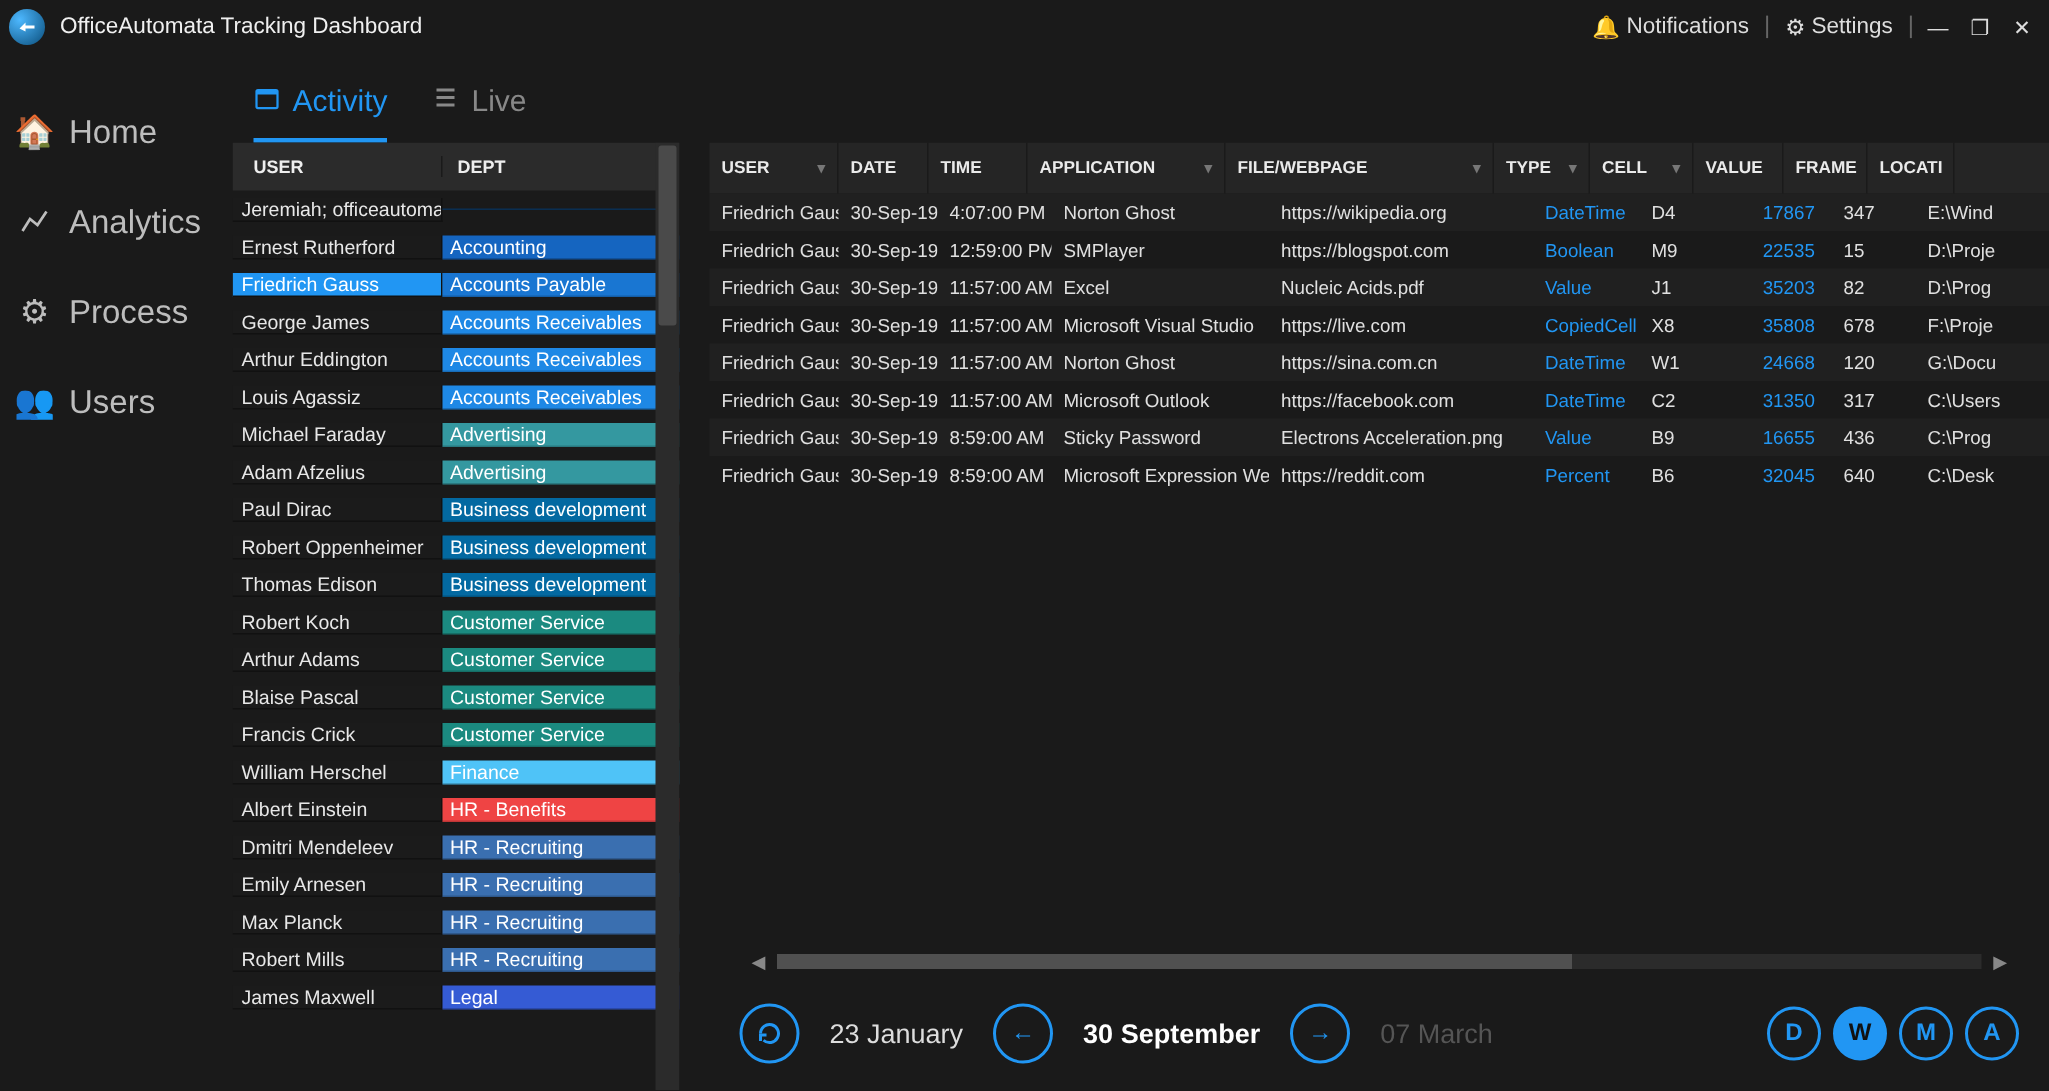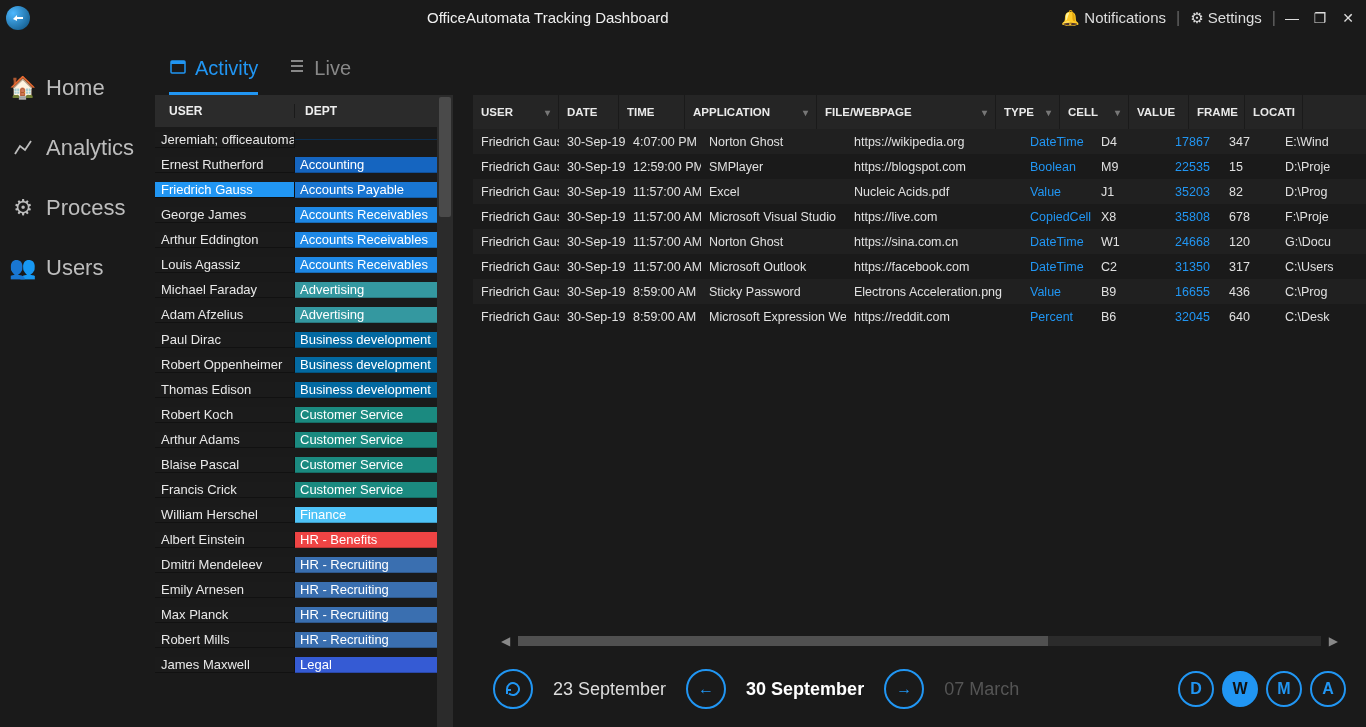--- a/index.html
+++ b/index.html
@@ -1,21 +1,21 @@
 <!DOCTYPE html>
 <html><head>
 <meta charset="utf-8">
 <style>
 * { margin: 0; padding: 0; box-sizing: border-box; font-family: "Segoe UI", Arial, sans-serif; }
 html, body { width: 1366px; height: 727px; background: #1a1a1a; color: #e0e0e0; overflow: hidden; }
 
 
 .titlebar { height: 35px; background: #1a1a1a; display: flex; align-items: center; padding: 0 6px; }
 .titlebar .logo { width: 24px; height: 24px; border-radius: 50%; background: radial-gradient(circle at 30% 30%, #4db8ff, #0a4d7a); margin-right: 10px; display:flex; align-items:center; justify-content:center; }
-.titlebar .title { flex: 1; text-align: center; font-size: 15px; color: #f0f0f0; font-weight: 400; }
+.titlebar .title { flex: 1; text-align: left; font-size: 15px; color: #f0f0f0; font-weight: 400; }
 .titlebar .right { display: flex; align-items: center; gap: 4px; }
 .titlebar .tb-item { display: flex; align-items: center; gap: 4px; font-size: 15px; color: #ddd; padding: 0 6px; cursor: pointer; }
 .titlebar .winbtn { width: 24px; text-align: center; font-size: 14px; color: #ddd; cursor: pointer; }
 
 
 .main { display: flex; height: calc(727px - 35px); }
 
 
 .sidebar { width: 155px; background: #1a1a1a; padding-top: 30px; }
 .sidebar .nav-item { display: flex; align-items: center; gap: 12px; padding: 10px 10px 24px 12px; font-size: 22px; color: #bdbdbd; cursor: pointer; }
@@ -414,21 +414,21 @@
           <span class="arrow">▶</span>
         </div>
 
         <div class="datenav">
           <div class="circ-btn">
             <svg width="18" height="18" viewBox="0 0 18 18" stroke="#2196f3" fill="none" stroke-width="2">
                 <path d="M3 9a6 6 0 1 1 2 4.5"></path>
                 <polyline points="3,14 3,10 7,10"></polyline>
               </svg>
           </div>
-          <span class="label dim" style="color:#ddd;">23 September</span>
+          <span class="label dim" style="color:#ddd;">23 January</span>
           <div class="circ-btn">←</div>
           <span class="label strong">30 September</span>
           <div class="circ-btn">→</div>
           <span class="label dim">07 March</span>
           <div class="spacer"></div>
           <div class="range-group">
             <div class="circ-btn small-circ">D</div>
             <div class="circ-btn small-circ solid">W</div>
             <div class="circ-btn small-circ">M</div>
             <div class="circ-btn small-circ">A</div>

